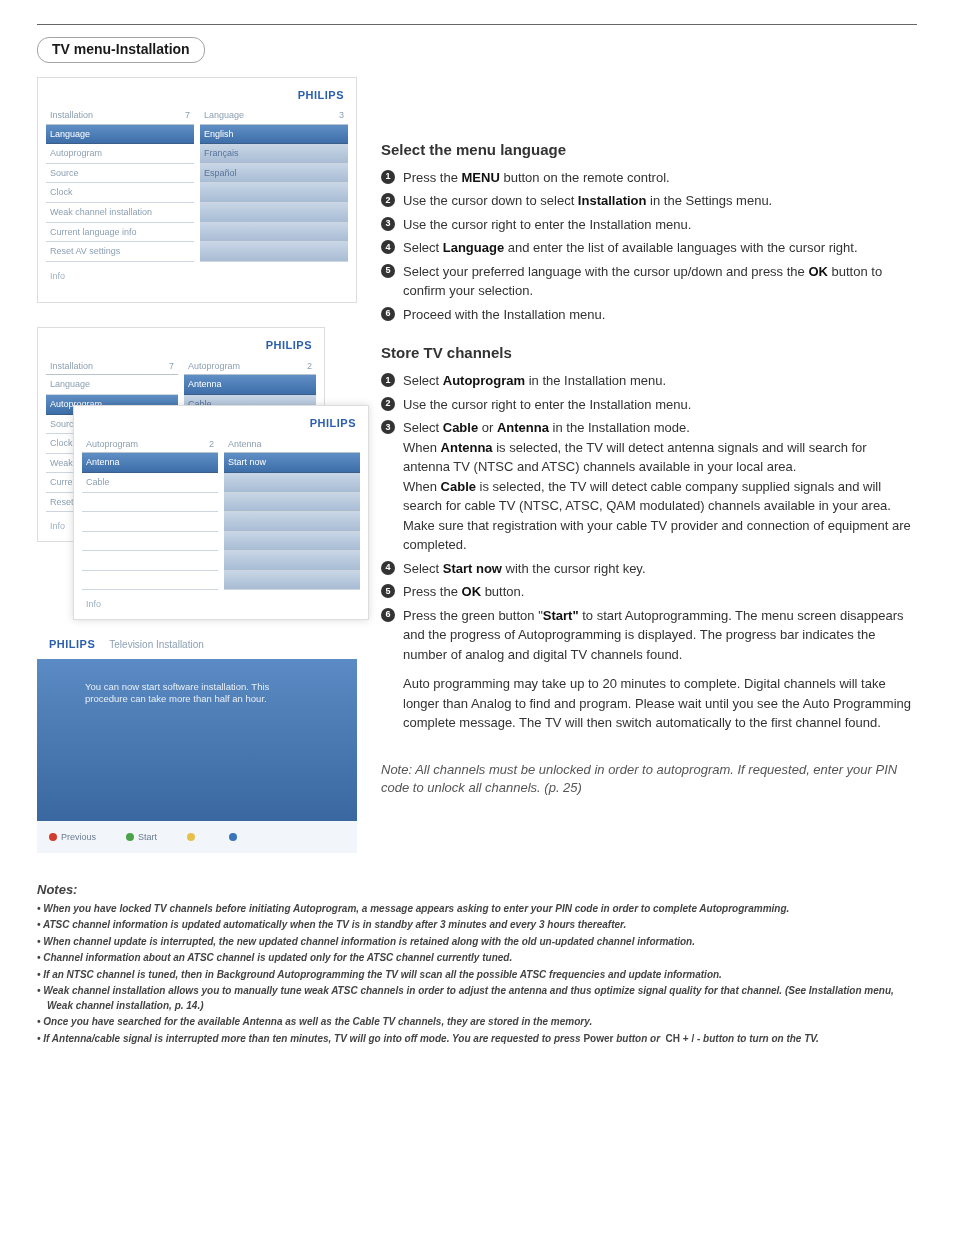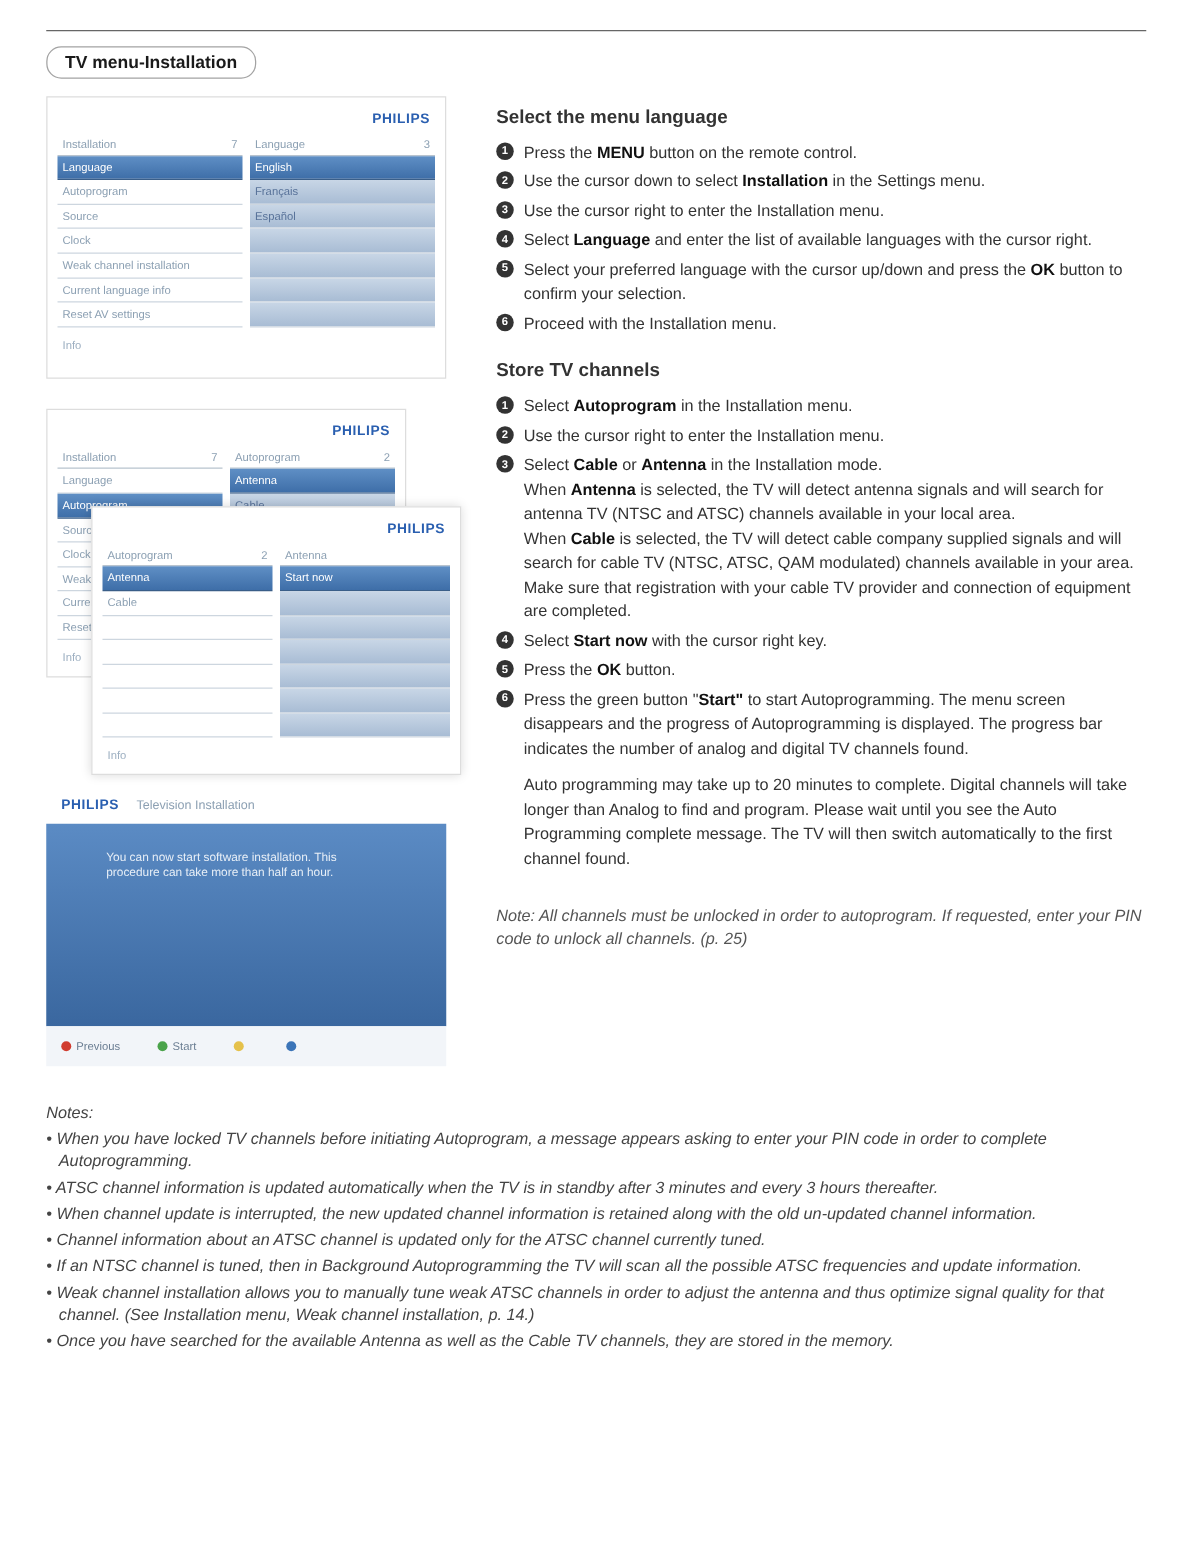--- a/index.html
+++ b/index.html
@@ -1,19 +1,19 @@
 <!DOCTYPE html>
 <html><head>
 <meta charset="utf-8">
 <style>
 body{font-family:"Helvetica Neue",Arial,sans-serif;background:#fff;margin:0;padding:24px 28px;color:#1a1a1a;font-size:13px;line-height:1.4;}
 .page{width:880px;margin:0 auto;position:relative;}
 .top-border{border-top:1px solid #666;margin-bottom:8px;}
 .title-tab{display:inline-block;border:1px solid #a3a3a3;border-radius:12px;padding:2px 14px;font-weight:bold;font-size:14px;margin:4px 0 14px 0;}
-.two-col{display:flex;gap:40px;align-items:flex-start;}
+.two-col{display:flex;gap:24px;align-items:center;}
 .left-col{width:320px;flex-shrink:0;}
 .right-col{flex:1;}
 
 .osd{background:#fff;border:1px solid #ddd;padding:8px 8px 20px 8px;margin-bottom:24px;font-size:9px;color:#8ca0b3;position:relative;}
 .philips{display:block;text-align:right;font-weight:900;font-size:11px;color:#2a5fb0;letter-spacing:0.5px;margin:2px 4px 4px 0;}
 .osd-pane{display:flex;gap:6px;}
 .osd-list{flex:1;}
 .osd-hdr{color:#8ca0b3;font-size:9px;padding:2px 4px;display:flex;justify-content:space-between;border-bottom:1px solid #b8c3ce;}
 .osd-row{padding:3px 4px;border-bottom:1px solid #cdd6df;color:#8ca0b3;font-size:9px;}
 .osd-row.hl{background:linear-gradient(#5f8fc5,#3e6ea8);color:#fff;border-bottom:1px solid #3a5e88;}
@@ -39,24 +39,24 @@
 
 h3{font-size:15px;font-weight:bold;margin:6px 0 8px 0;color:#333;}
 .steps{list-style:none;padding:0;margin:0 0 18px 0;}
 .steps>li{display:flex;align-items:flex-start;gap:8px;margin:4px 0;}
 .bullet{display:inline-flex;width:14px;height:14px;min-width:14px;border-radius:50%;background:#333;color:#fff;font-size:9px;font-weight:bold;align-items:center;justify-content:center;margin-top:2px;}
 .step-text{flex:1;font-size:13px;line-height:1.5;color:#333;}
 .step-text b{color:#111;}
 .step-text p{margin:10px 0;}
 .note-i{font-style:italic;color:#555;margin-top:12px;}
 
-.bottom-notes{margin-top:28px;}
+.bottom-notes{margin-top:28px;font-weight:bold;}
 .bottom-notes .nh{font-style:italic;color:#444;font-size:13px;margin-bottom:2px;}
 .bottom-notes ul{list-style:none;padding:0;margin:0;}
-.bottom-notes li{font-style:italic;color:#444;font-size:13px;line-height:1.45;padding-left:10px;text-indent:-10px;margin:2px 0;}
+.bottom-notes li{font-style:italic;color:#444;font-size:10px;line-height:1.45;padding-left:10px;text-indent:-10px;margin:2px 0;}
 .bottom-notes li::before{content:"• ";}
 
 .page-num{text-align:center;font-weight:bold;font-size:12px;margin-top:28px;}
 </style>
 </head>
 <body>
 
 <div class="page">
   <div class="top-border"></div>
   <div class="title-tab">TV menu-Installation</div>
@@ -247,16 +247,17 @@
   <div class="bottom-notes">
     <div class="nh">Notes:</div>
     <ul id="notes">
         <li>When you have locked TV channels before initiating Autoprogram, a message appears asking to enter your PIN code in order to complete Autoprogramming.</li>
         <li>ATSC channel information is updated automatically when the TV is in standby after 3 minutes and every 3 hours thereafter.</li>
         <li>When channel update is interrupted, the new updated channel information is retained along with the old un-updated channel information.</li>
         <li>Channel information about an ATSC channel is updated only for the ATSC channel currently tuned.</li>
         <li>If an NTSC channel is tuned, then in Background Autoprogramming the TV will scan all the possible ATSC frequencies and update information.</li>
         <li>Weak channel installation allows you to manually tune weak ATSC channels in order to adjust the antenna and thus optimize signal quality for that channel. (See Installation menu, Weak channel installation, p. 14.)</li>
         <li>Once you have searched for the available Antenna as well as the Cable TV channels, they are stored in the memory.</li>
+        <li>If Antenna/cable signal is interrupted more than ten minutes, TV will go into off mode. You are requested to press <b style="font-style:normal">Power</b> button or &nbsp;<b style="font-style:normal">CH + / -</b> button to turn on the TV.</li>
       </ul>
   </div>
 
 </div>
 
 </body></html>

